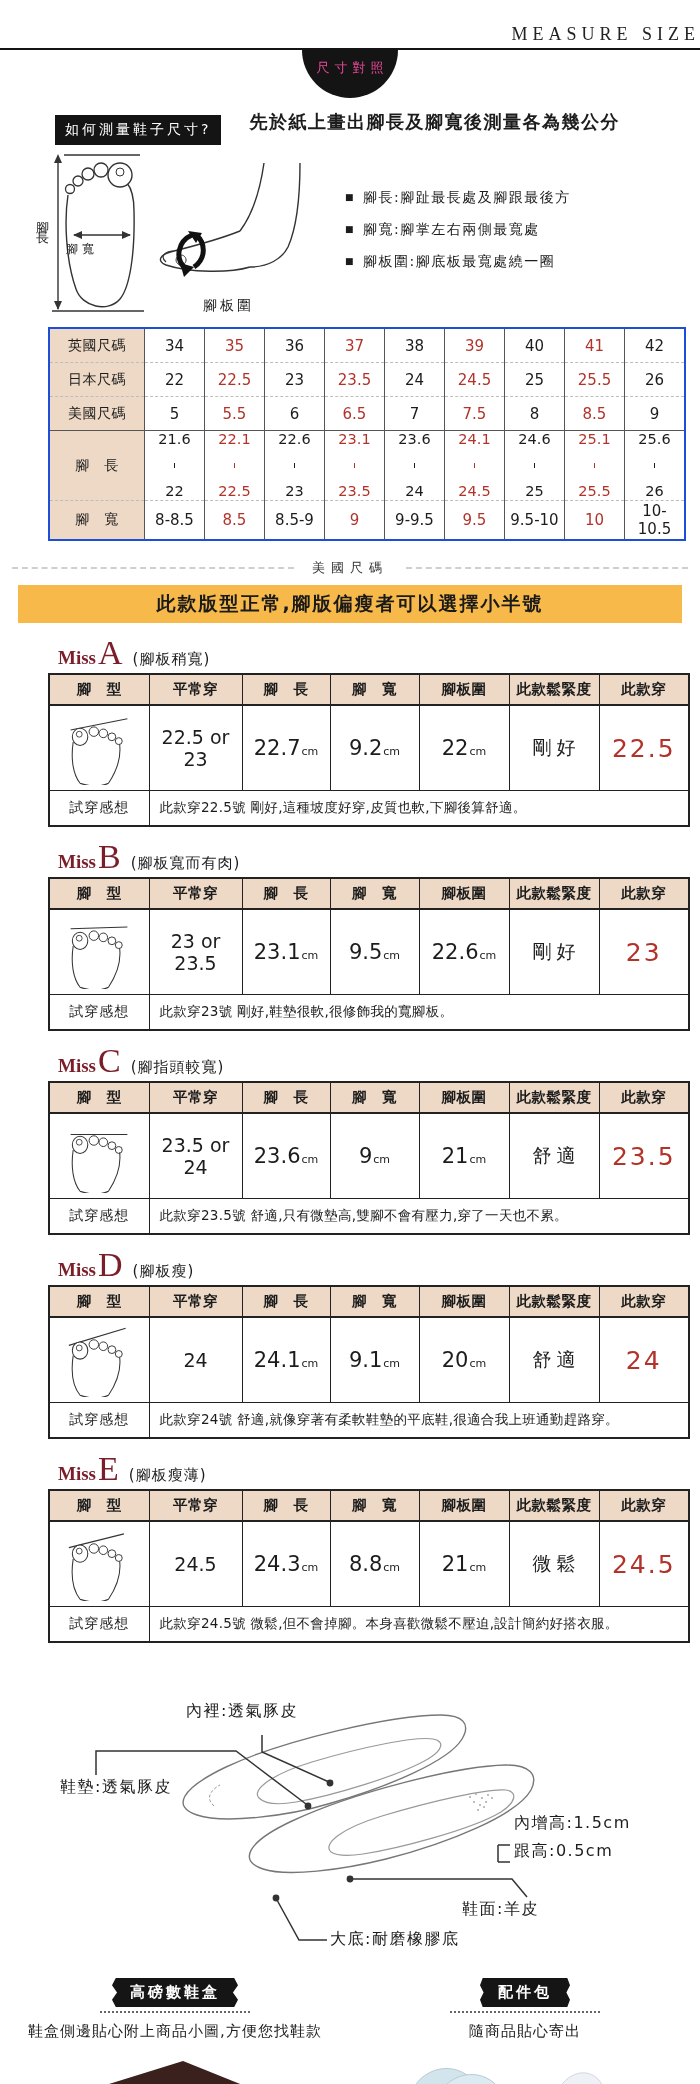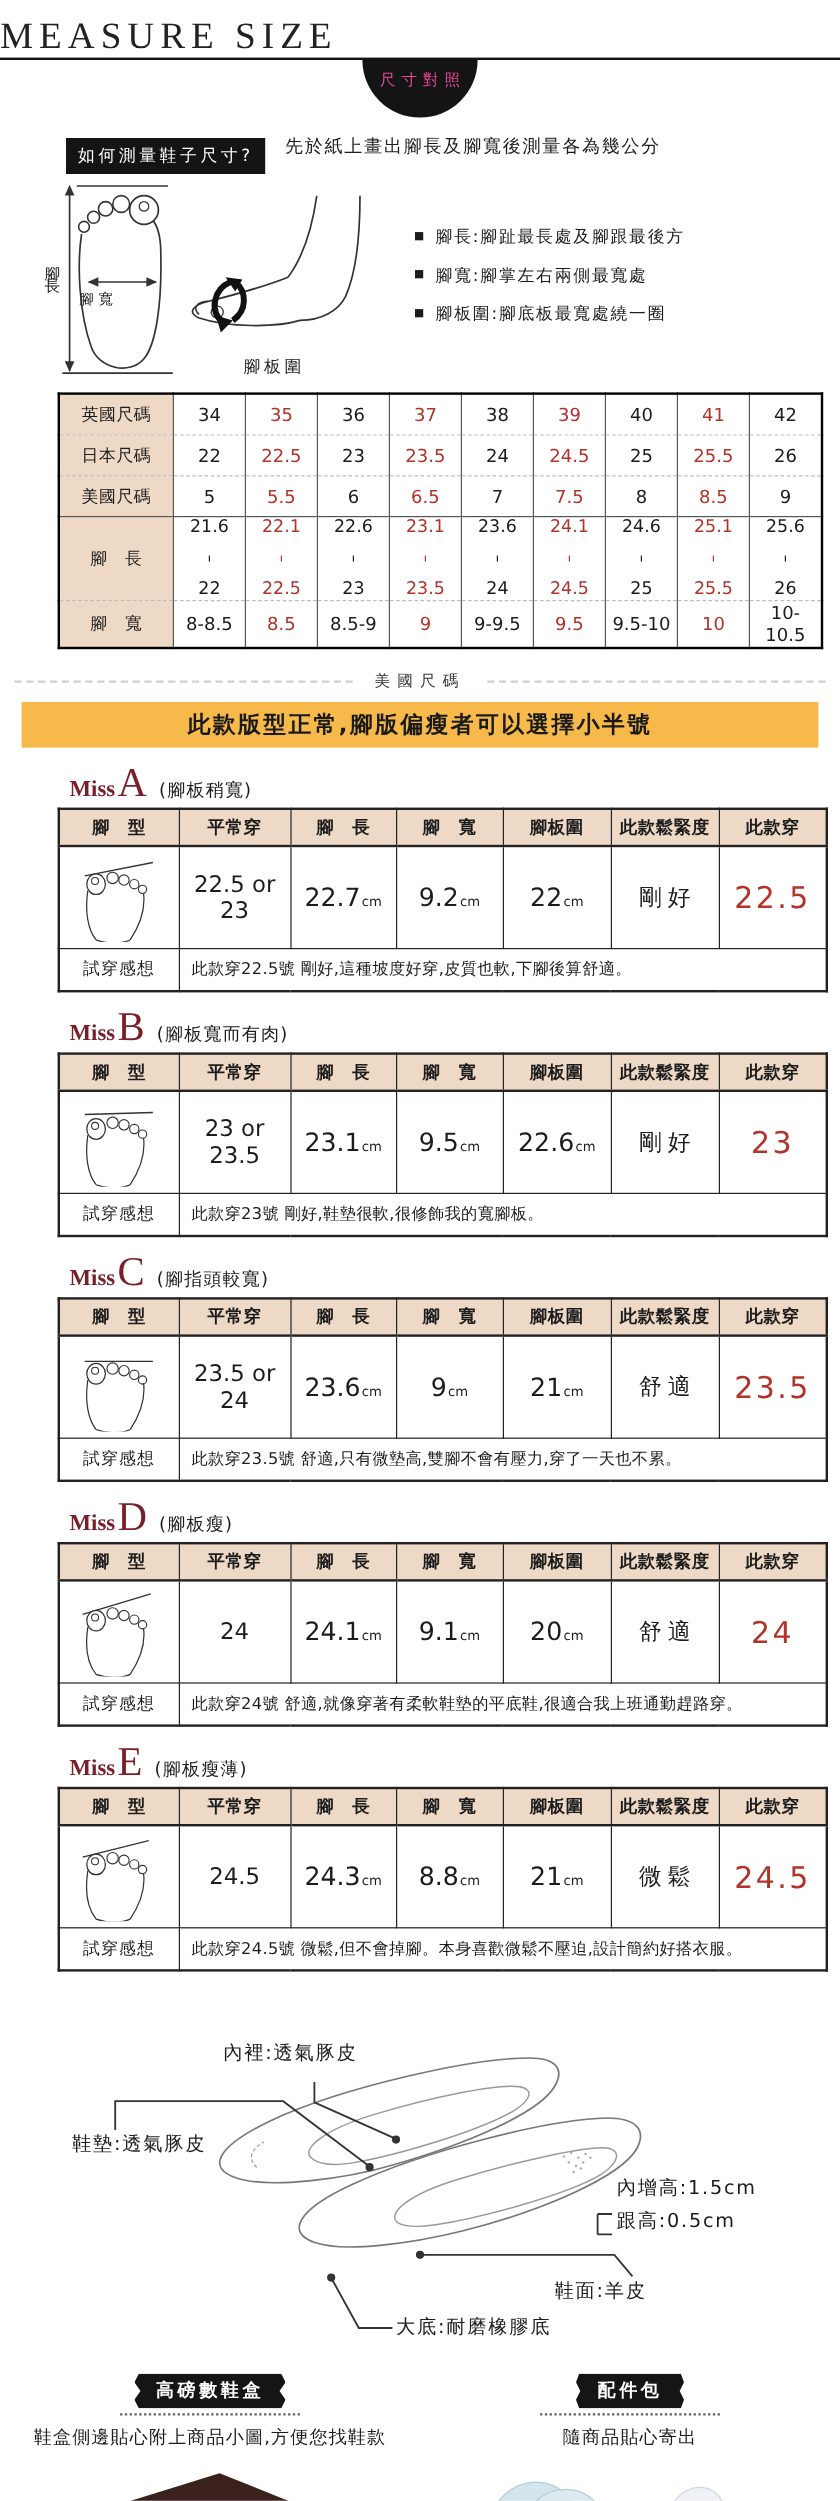--- a/index.html
+++ b/index.html
@@ -1,43 +1,43 @@
 <!DOCTYPE html>
 <html><head>
 <meta charset="utf-8">
 <style>
   html,body{margin:0;padding:0;}
   body{width:700px;height:2084px;background:#fff;position:relative;overflow:hidden;
        font-family:"DejaVu Sans","Liberation Sans",sans-serif;color:#1c1c1c;}
   
   .hdr{position:relative;height:96px;}
-  .hdr-title{text-align:left;padding-top:12px;font-family:"Liberation Serif",serif;
-             font-size:31px;letter-spacing:5px;color:#222;}
+  .hdr-title{text-align:right;padding-top:24px;font-family:"Liberation Serif",serif;
+             font-size:18px;letter-spacing:5px;color:#222;}
   .hdr-rule{position:absolute;top:48px;left:0;right:0;height:2px;background:#141414;}
   .hdr-badge{position:absolute;top:50px;left:50%;transform:translateX(-50%);
              width:96px;height:48px;background:#141414;border-radius:0 0 48px 48px;
              text-align:center;}
   .hdr-badge span{color:#ec4899;font-size:13px;letter-spacing:5px;line-height:36px;padding-left:5px;}
   
   .howto-top{display:flex;margin:14px 0 0 55px;}
   .q-box{background:#141414;color:#fff;font-size:14px;letter-spacing:3px;
          padding:6px 10px;height:fit-content;margin-top:5px;white-space:nowrap;}
-  .instructions{margin-left:16px;font-size:15px;font-weight:400;line-height:24px;letter-spacing:1.5px;}
+  .instructions{margin-left:28px;font-size:18px;font-weight:700;line-height:24px;letter-spacing:1.5px;}
   .diagrams{position:relative;height:168px;margin-top:4px;}
   .lbl-len{position:absolute;left:33px;top:62px;writing-mode:vertical-rl;font-size:13px;letter-spacing:10px;}
   .lbl-wid{position:absolute;left:66px;top:92px;font-size:12px;letter-spacing:4px;}
   .lbl-girth{position:absolute;left:203px;top:148px;font-size:14px;letter-spacing:3px;}
   .bullets{position:absolute;left:345px;top:40px;}
   .bullet{display:flex;margin-bottom:14px;font-size:14px;letter-spacing:1.5px;}
   .bullet .sq{font-size:9px;margin:3px 8px 0 0;}
   svg{display:block;}
   .foot-d{position:absolute;left:50px;top:0;}
   .ankle-d{position:absolute;left:148px;top:14px;}
   
-  table.size{border-collapse:collapse;border:2px solid #000000;margin:10px 0 0 48px;}
+  table.size{border-collapse:collapse;border:2px solid #1d4ed8;margin:10px 0 0 48px;}
   .size td{border-left:1px solid #555;border-top:1px dashed #bdbdbd;text-align:center;}
   .size td:first-child{border-left:none;}
   .size tr:first-child td{border-top:none;}
   .size tr.solid td{border-top:1px solid #555;}
   .size td.lab{background:#edd9c5;font-size:14px;letter-spacing:.5px;width:92px;}
   .size td.v{width:57px;font-size:15px;height:31px;}
   .size tr.len td{height:54px;}
   .size tr.wid td{height:33px;}
   .red{color:#b2332a;}
   .rng{display:flex;flex-direction:column;align-items:center;line-height:15px;font-size:14.5px;gap:15px;}

